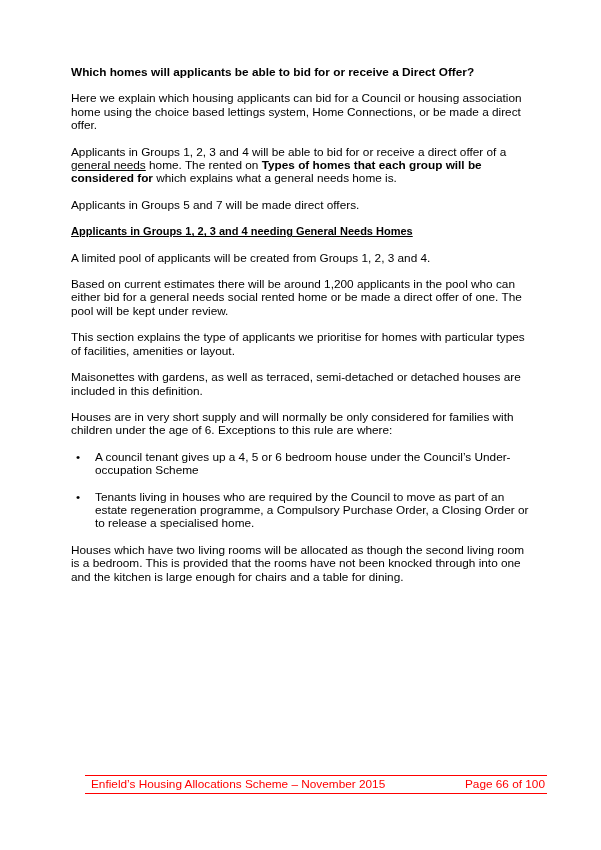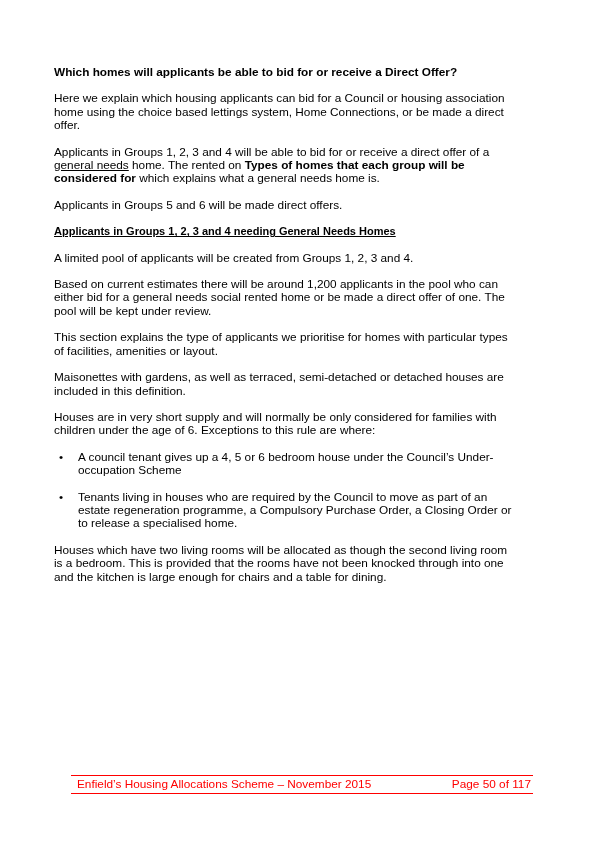--- a/index.html
+++ b/index.html
@@ -11,21 +11,21 @@
     width: 601px;
     height: 850px;
     background: #ffffff;
     margin: 0 auto;
     overflow: hidden;
     color: #000000;
   }
 
   .content {
     position: absolute;
-    left: 54px;
+    left: 71px;
     top: 66px;
     width: 462px;
     font-size: 11.8px;
     line-height: 13.4px;
   }
 
   .doc-title {
     font-size: 11.8px;
     font-weight: bold;
     margin-bottom: 13px;
@@ -62,21 +62,21 @@
   }
   ul.bullet-list li:last-child { margin-bottom: 0; }
   ul.bullet-list li .bullet-dot {
     position: absolute;
     left: 5px;
     top: 0;
   }
 
   .footer {
     position: absolute;
-    left: 71px;
+    left: 85px;
     width: 462px;
     top: 775px;
     color: #ff0000;
     font-size: 11.8px;
     line-height: 13.4px;
   }
   .footer-rule {
     height: 0;
     border-top: 1.5px solid #ff0000;
   }
@@ -93,21 +93,21 @@
 <div class="page">
 
   <div class="content">
 
     <div class="doc-title">Which homes will applicants be able to bid for or receive a Direct Offer?</div>
 
     <p>Here we explain which housing applicants can bid for a Council or housing association home using the choice based lettings system, Home Connections, or be made a direct offer.</p>
 
     <p><span>Applicants in Groups 1, 2, 3 and 4 will be able to bid for or receive a direct offer of a </span><span class="seg-underline">general needs</span><span> home.  The rented on </span><span class="seg-bold">Types of homes that each group will be considered for</span><span> which explains what a general needs home is.</span></p>
 
-    <p>Applicants in Groups 5 and 6 will be made direct offers.</p>
+    <p>Applicants in Groups 5 and 7 will be made direct offers.</p>
 
     <div class="heading-underline">Applicants in Groups 1, 2, 3 and 4 needing General Needs Homes</div>
 
     <p>A limited pool of applicants will be created from Groups 1, 2, 3 and 4.</p>
 
     <p>Based on current estimates there will be around 1,200 applicants in the pool who can either bid for a general needs social rented home or be made a direct offer of one. The pool will be kept under review.</p>
 
 
     <p>This section explains the type of applicants we prioritise for homes with particular types of facilities, amenities or layout.</p>
 
@@ -128,18 +128,18 @@
     </ul>
 
     <p>Houses which have two living rooms will be allocated as though the second living room is a bedroom. This is provided that the rooms have not been knocked through into one and the kitchen is large enough for chairs and a table for dining.</p>
 
   </div>
 
   <div class="footer">
     <div class="footer-rule"></div>
     <div class="footer-text-row">
       <span>Enfield’s Housing Allocations Scheme – November 2015</span>
-      <span>Page 50 of 117</span>
+      <span>Page 66 of 100</span>
     </div>
     <div class="footer-rule"></div>
   </div>
 
 </div>
 
 </body></html>

